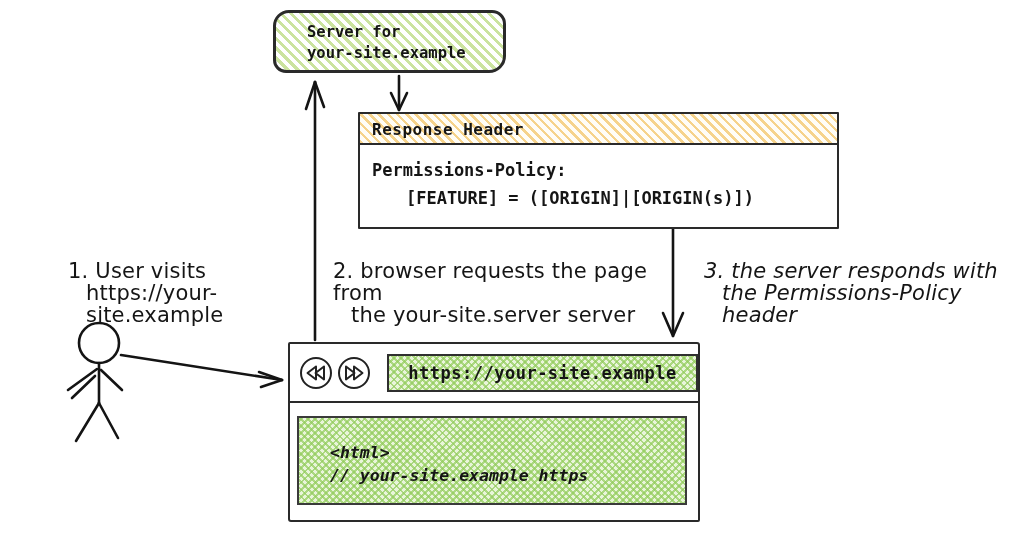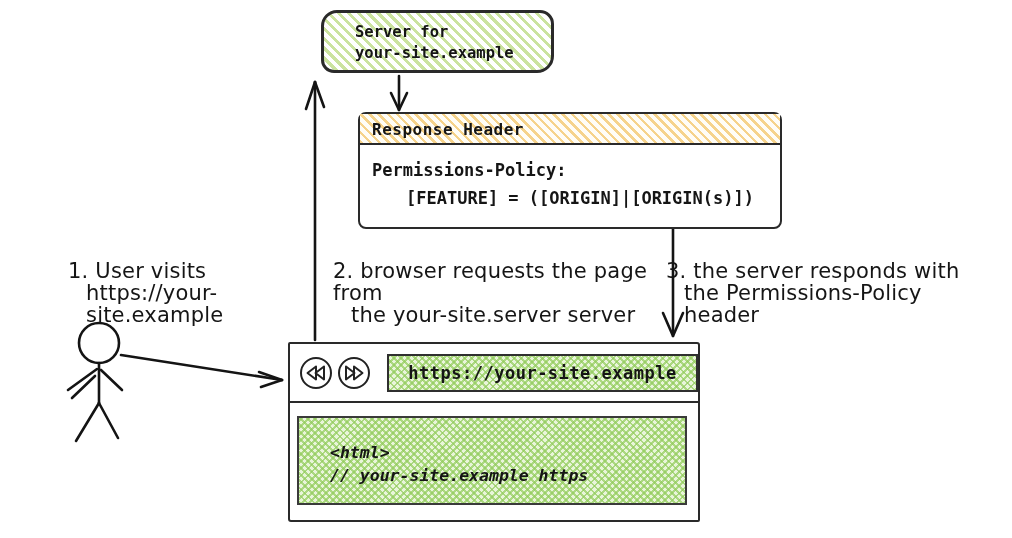--- a/index.html
+++ b/index.html
@@ -11,54 +11,54 @@
   html,body{margin:0;padding:0;background:#ffffff;}
   .canvas{
     position:relative;width:1012px;height:538px;background:#fff;overflow:hidden;
     font-family:"DejaVu Sans Mono","Liberation Mono",monospace;color:var(--ink);
   }
   .mono{font-family:"DejaVu Sans Mono","Liberation Mono",monospace;font-weight:bold;color:#151515;}
   .hand{font-family:"DejaVu Sans","Liberation Sans",sans-serif;color:#151515;}
   .abs{position:absolute;}
 
   
-  .hatch-green{background:repeating-linear-gradient(45deg,var(--green-stripe) 0 3px,#ffffff 3px 7px);margin-left:48px;}
+  .hatch-green{background:repeating-linear-gradient(45deg,var(--green-stripe) 0 3px,#ffffff 3px 7px);}
   .hatch-orange{background:repeating-linear-gradient(45deg,var(--orange-stripe) 0 2.5px,#fffdf6 2.5px 6.5px);}
   .cross-green{
     background-color:#e9f5da;
     background-image:
       repeating-linear-gradient(45deg,rgba(146,204,92,.70) 0 2px,rgba(255,255,255,0) 2px 5px),
       repeating-linear-gradient(-45deg,rgba(146,204,92,.70) 0 2px,rgba(255,255,255,0) 2px 5px);
   }
 
   
   .server-box{
     left:273px;top:10px;width:233px;height:63px;box-sizing:border-box;
     border:3px solid #2a2a2a;border-radius:16px 14px 17px 13px;
     padding:9px 0 0 31px;font-size:15.5px;line-height:21px;
   }
 
   
   .rh-box{
-    left:358px;top:112px;width:424px;box-sizing:border-box;
-    border:2.5px solid #2a2a2a;border-radius:8px;background:#fff;
+    left:358px;top:112px;width:481px;box-sizing:border-box;
+    border:2.5px solid #2a2a2a;border-radius:1px;background:#fff;
   }
   .rh-title{
     height:31px;line-height:31px;box-sizing:border-box;
     border-bottom:2.5px solid #2a2a2a;padding-left:12px;font-size:16px;letter-spacing:.5px;
   }
   .rh-body{padding:11px 12px 15px 12px;font-size:17px;line-height:28px;}
   .rh-indent{padding-left:34px;}
 
   
   .step{font-size:21px;line-height:22px;letter-spacing:.2px;}
   .step .l2{display:block;padding-left:18px;}
   .step1{left:68px;top:260px;width:265px;}
   .step2{left:333px;top:260px;width:335px;}
-  .step3{left:666px;top:260px;width:305px;}
+  .step3{left:704px;top:260px;width:305px;font-style:italic;}
 
   
   .browser{
     left:288px;top:342px;width:412px;height:180px;box-sizing:border-box;
     border:2.5px solid #2a2a2a;border-radius:2px 3px 2px 3px;background:#fff;
   }
   .toolbar{
     height:59px;box-sizing:border-box;border-bottom:2px solid #2a2a2a;
     display:flex;align-items:center;padding-left:8px;
   }

